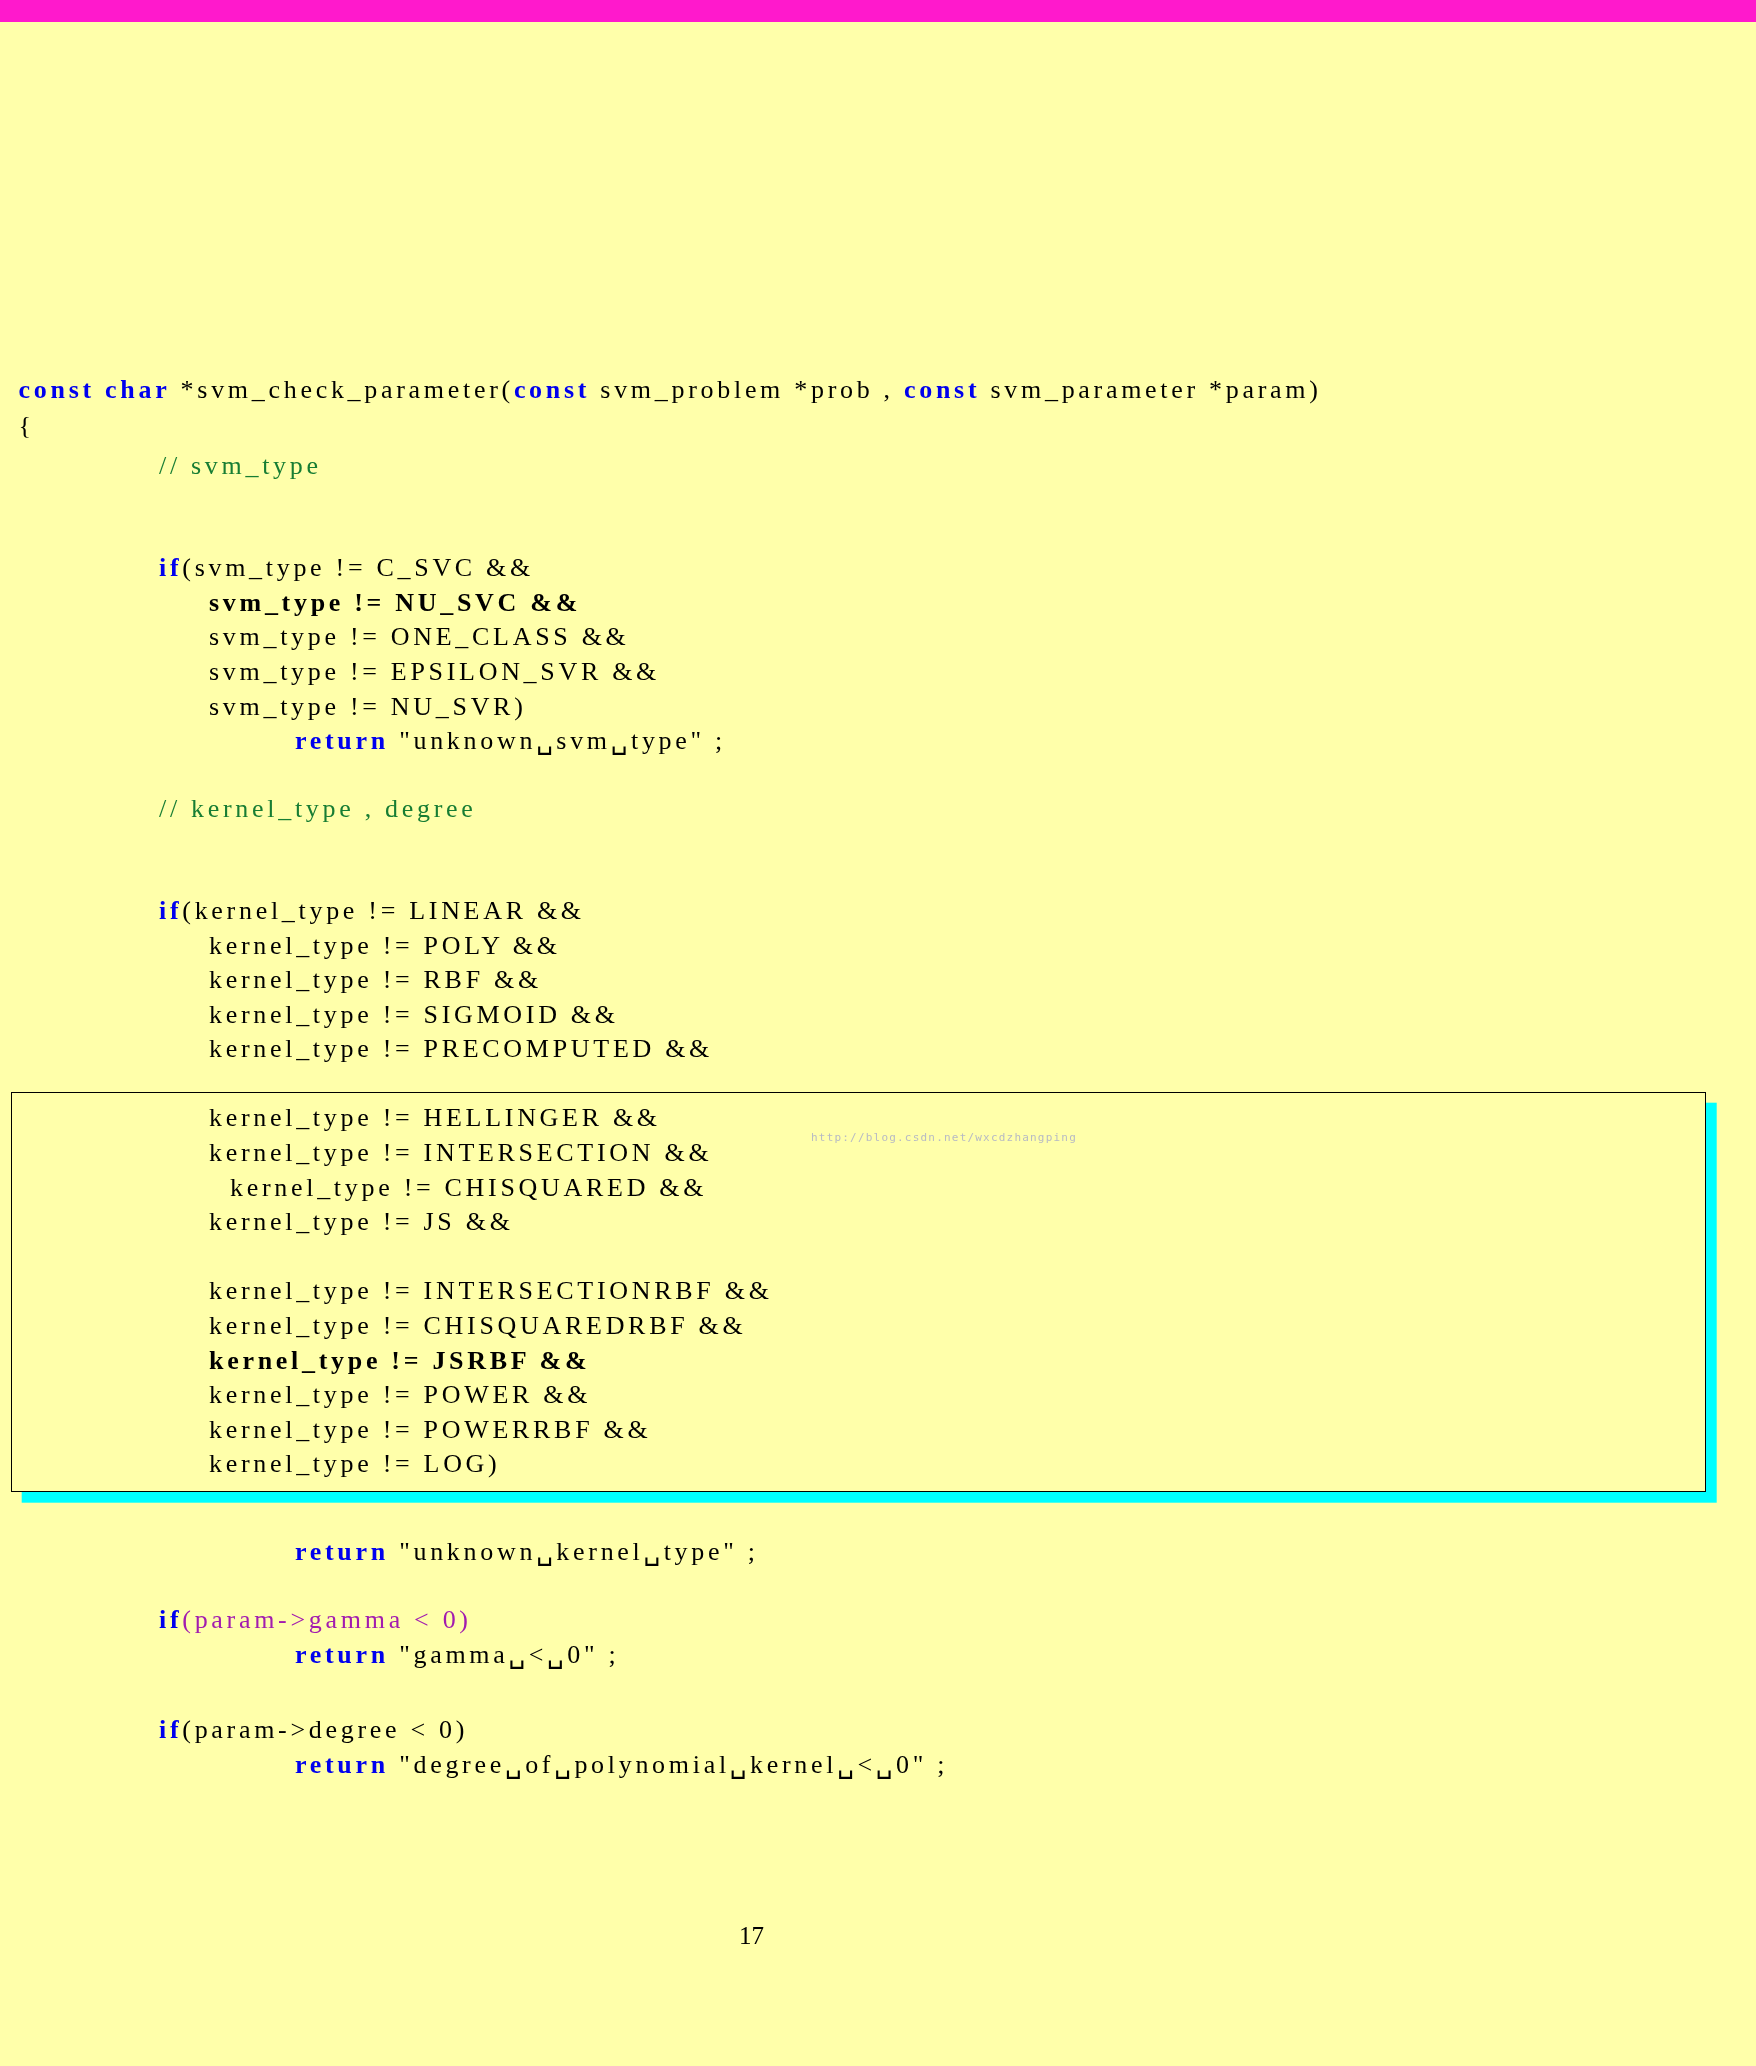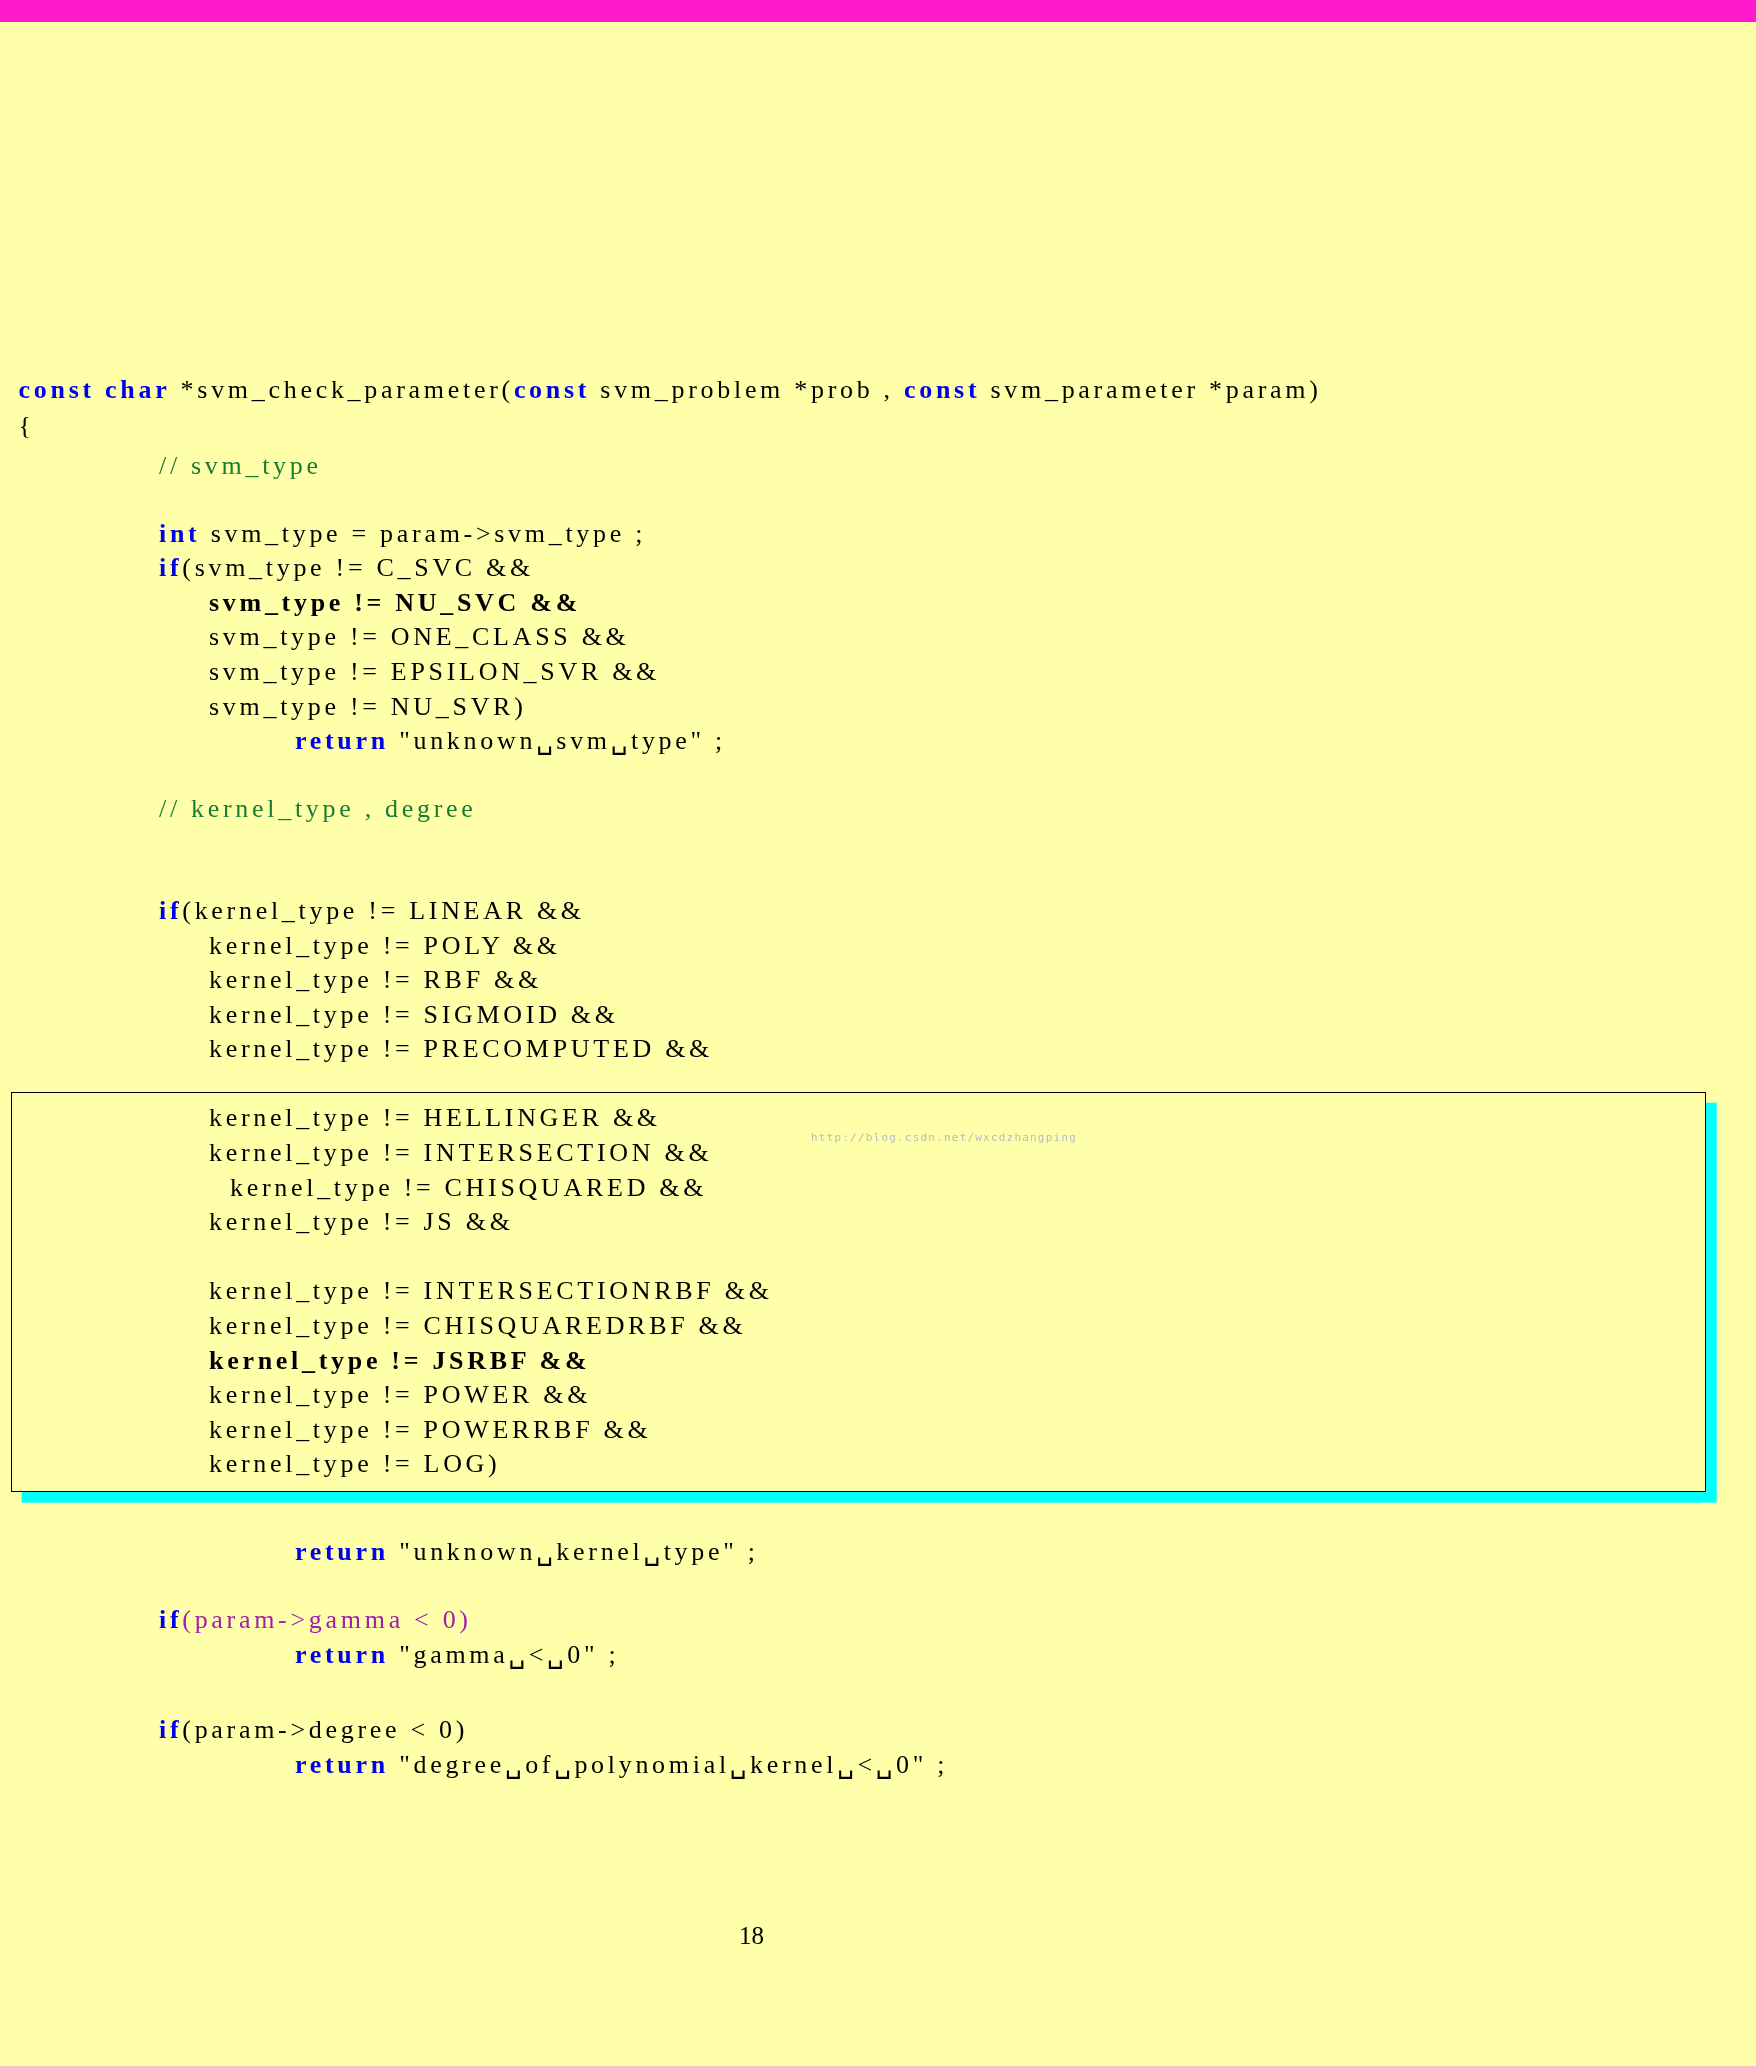--- a/index.html
+++ b/index.html
@@ -68,21 +68,20 @@
   <div id="top-bar" class="edge-bar" style="background: rgb(255, 25, 204);"></div>
 
   <div id="highlight-box" style="left: 10.7px; top: 1092px; width: 1695px; height: 400px; border-color: rgb(0, 0, 0); background: rgb(255, 255, 170); box-shadow: rgb(0, 255, 255) 10.7px 10.7px 0px 0px;"></div>
 
   <div id="watermark" style="left: 811px; top: 1131px; color: rgb(183, 186, 196);">http://blog.csdn.net/wxcdzhangping</div>
 
   <div id="code-layer">
       <div class="code-line" style="top: 374px; left: 18.6px;"><span class="kw" style="color: rgb(0, 0, 238);">const</span><span class="pl" style="color: rgb(0, 0, 0);"> </span><span class="kw" style="color: rgb(0, 0, 238);">char</span><span class="pl" style="color: rgb(0, 0, 0);"> *svm_check_parameter(</span><span class="kw" style="color: rgb(0, 0, 238);">const</span><span class="pl" style="color: rgb(0, 0, 0);"> svm_problem *prob , </span><span class="kw" style="color: rgb(0, 0, 238);">const</span><span class="pl" style="color: rgb(0, 0, 0);"> svm_parameter *param)</span></div>
       <div class="code-line" style="top: 410px; left: 18.6px;"><span class="pl" style="color: rgb(0, 0, 0);">{</span></div>
       <div class="code-line" style="top: 450px; left: 159px; font-family: Liberation Serif, serif;"><span class="cm" style="color: rgb(23, 125, 51);">// svm_type</span></div>
-      <div class="code-line" style="top: 518px; left: 159px;"><span class="kw" style="color: rgb(0, 0, 238);">int</span><span class="pl" style="color: rgb(0, 0, 0);"> svm_type = param-&gt;svm_type ;</span></div>
       <div class="code-line" style="top: 552px; left: 159px;"><span class="kw" style="color: rgb(0, 0, 238);">if</span><span class="pl" style="color: rgb(0, 0, 0);">(svm_type != C_SVC &amp;&amp;</span></div>
       <div class="code-line" style="top: 587px; left: 209px; font-weight: bold;"><span class="pl" style="color: rgb(0, 0, 0);">svm_type != NU_SVC &amp;&amp;</span></div>
       <div class="code-line" style="top: 621px; left: 209px;"><span class="pl" style="color: rgb(0, 0, 0);">svm_type != ONE_CLASS &amp;&amp;</span></div>
       <div class="code-line" style="top: 656px; left: 209px;"><span class="pl" style="color: rgb(0, 0, 0);">svm_type != EPSILON_SVR &amp;&amp;</span></div>
       <div class="code-line" style="top: 691px; left: 209px;"><span class="pl" style="color: rgb(0, 0, 0);">svm_type != NU_SVR)</span></div>
       <div class="code-line" style="top: 725px; left: 295px;"><span class="kw" style="color: rgb(0, 0, 238);">return</span><span class="pl" style="color: rgb(0, 0, 0);"> "unknown␣svm␣type" ;</span></div>
       <div class="code-line" style="top: 793px; left: 159px;"><span class="cm" style="color: rgb(23, 125, 51);">// kernel_type , degree</span></div>
       <div class="code-line" style="top: 895px; left: 159px;"><span class="kw" style="color: rgb(0, 0, 238);">if</span><span class="pl" style="color: rgb(0, 0, 0);">(kernel_type != LINEAR &amp;&amp;</span></div>
       <div class="code-line" style="top: 930px; left: 209px;"><span class="pl" style="color: rgb(0, 0, 0);">kernel_type != POLY &amp;&amp;</span></div>
       <div class="code-line" style="top: 964px; left: 209px;"><span class="pl" style="color: rgb(0, 0, 0);">kernel_type != RBF &amp;&amp;</span></div>
@@ -98,16 +97,16 @@
       <div class="code-line" style="top: 1379px; left: 209px;"><span class="pl" style="color: rgb(0, 0, 0);">kernel_type != POWER &amp;&amp;</span></div>
       <div class="code-line" style="top: 1414px; left: 209px;"><span class="pl" style="color: rgb(0, 0, 0);">kernel_type != POWERRBF &amp;&amp;</span></div>
       <div class="code-line" style="top: 1448px; left: 209px;"><span class="pl" style="color: rgb(0, 0, 0);">kernel_type != LOG)</span></div>
       <div class="code-line" style="top: 1536px; left: 295px;"><span class="kw" style="color: rgb(0, 0, 238);">return</span><span class="pl" style="color: rgb(0, 0, 0);"> "unknown␣kernel␣type" ;</span></div>
       <div class="code-line" style="top: 1604px; left: 159px;"><span class="kw" style="color: rgb(0, 0, 238);">if</span><span class="pl" style="color: #a21caf;">(param-&gt;gamma &lt; 0)</span></div>
       <div class="code-line" style="top: 1639px; left: 295px;"><span class="kw" style="color: rgb(0, 0, 238);">return</span><span class="pl" style="color: rgb(0, 0, 0);"> "gamma␣&lt;␣0" ;</span></div>
       <div class="code-line" style="top: 1714px; left: 159px;"><span class="kw" style="color: rgb(0, 0, 238);">if</span><span class="pl" style="color: rgb(0, 0, 0);">(param-&gt;degree &lt; 0)</span></div>
       <div class="code-line" style="top: 1749px; left: 295px;"><span class="kw" style="color: rgb(0, 0, 238);">return</span><span class="pl" style="color: rgb(0, 0, 0);"> "degree␣of␣polynomial␣kernel␣&lt;␣0" ;</span></div>
     </div>
 
-  <div id="page-number" style="left: 739px; top: 1922px;">18</div>
+  <div id="page-number" style="left: 739px; top: 1922px;">17</div>
 
 </div>
 
 
 </body></html>

